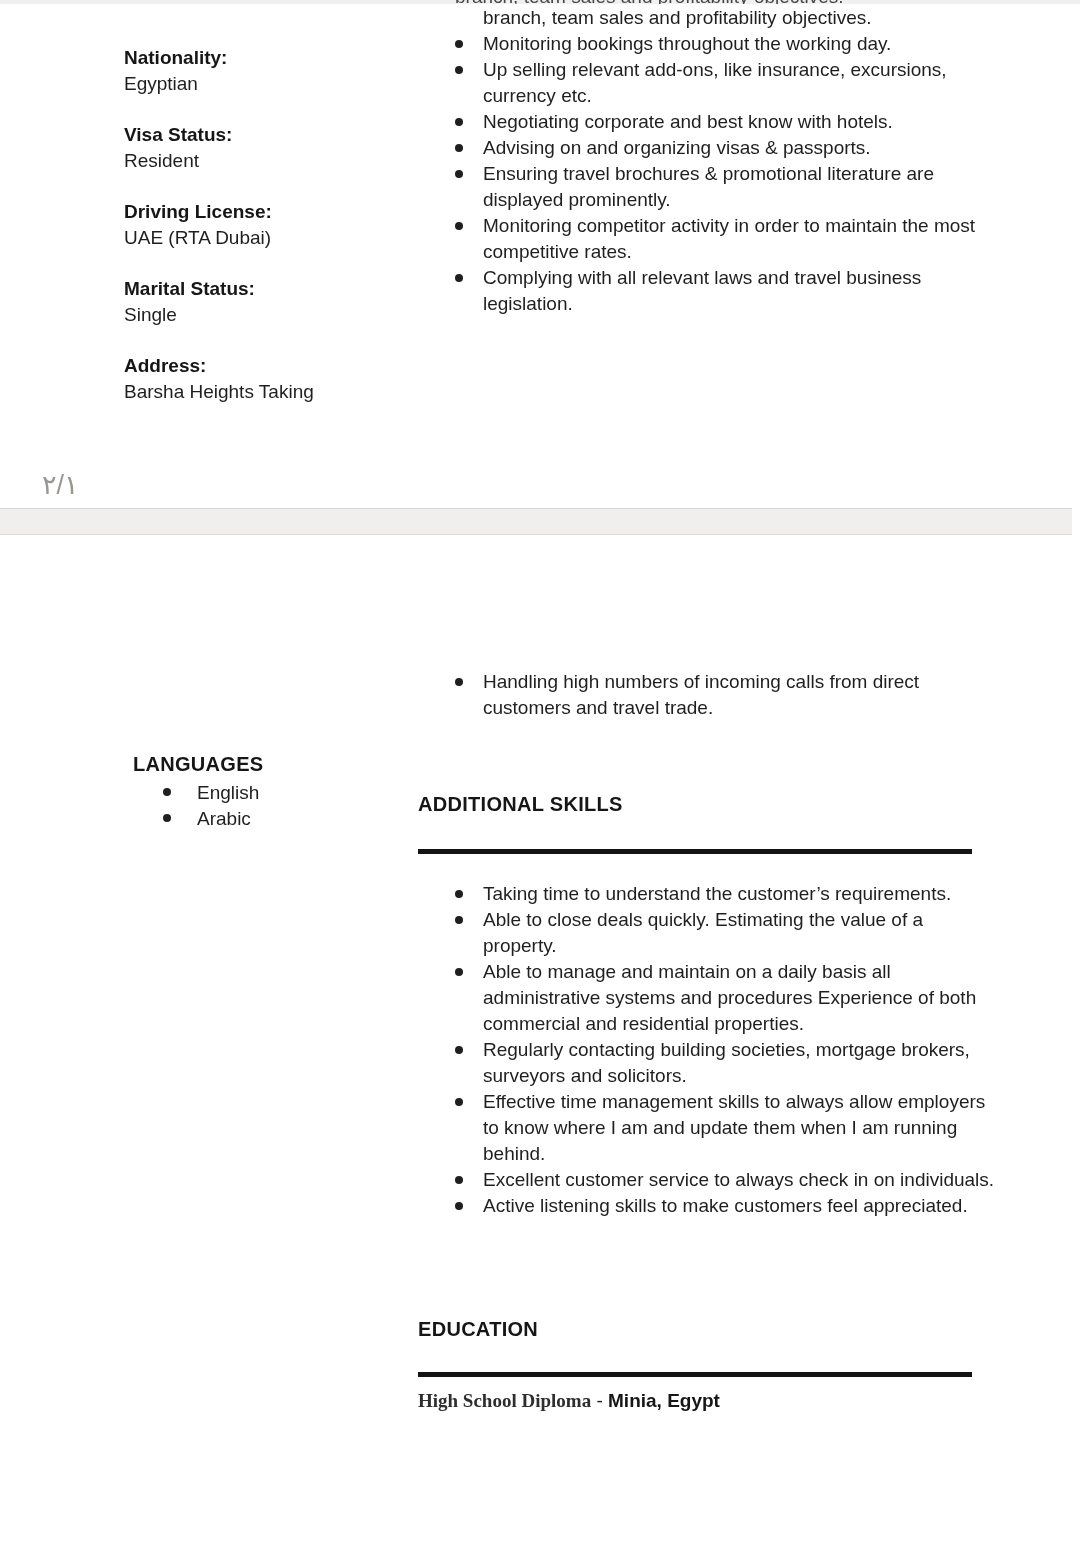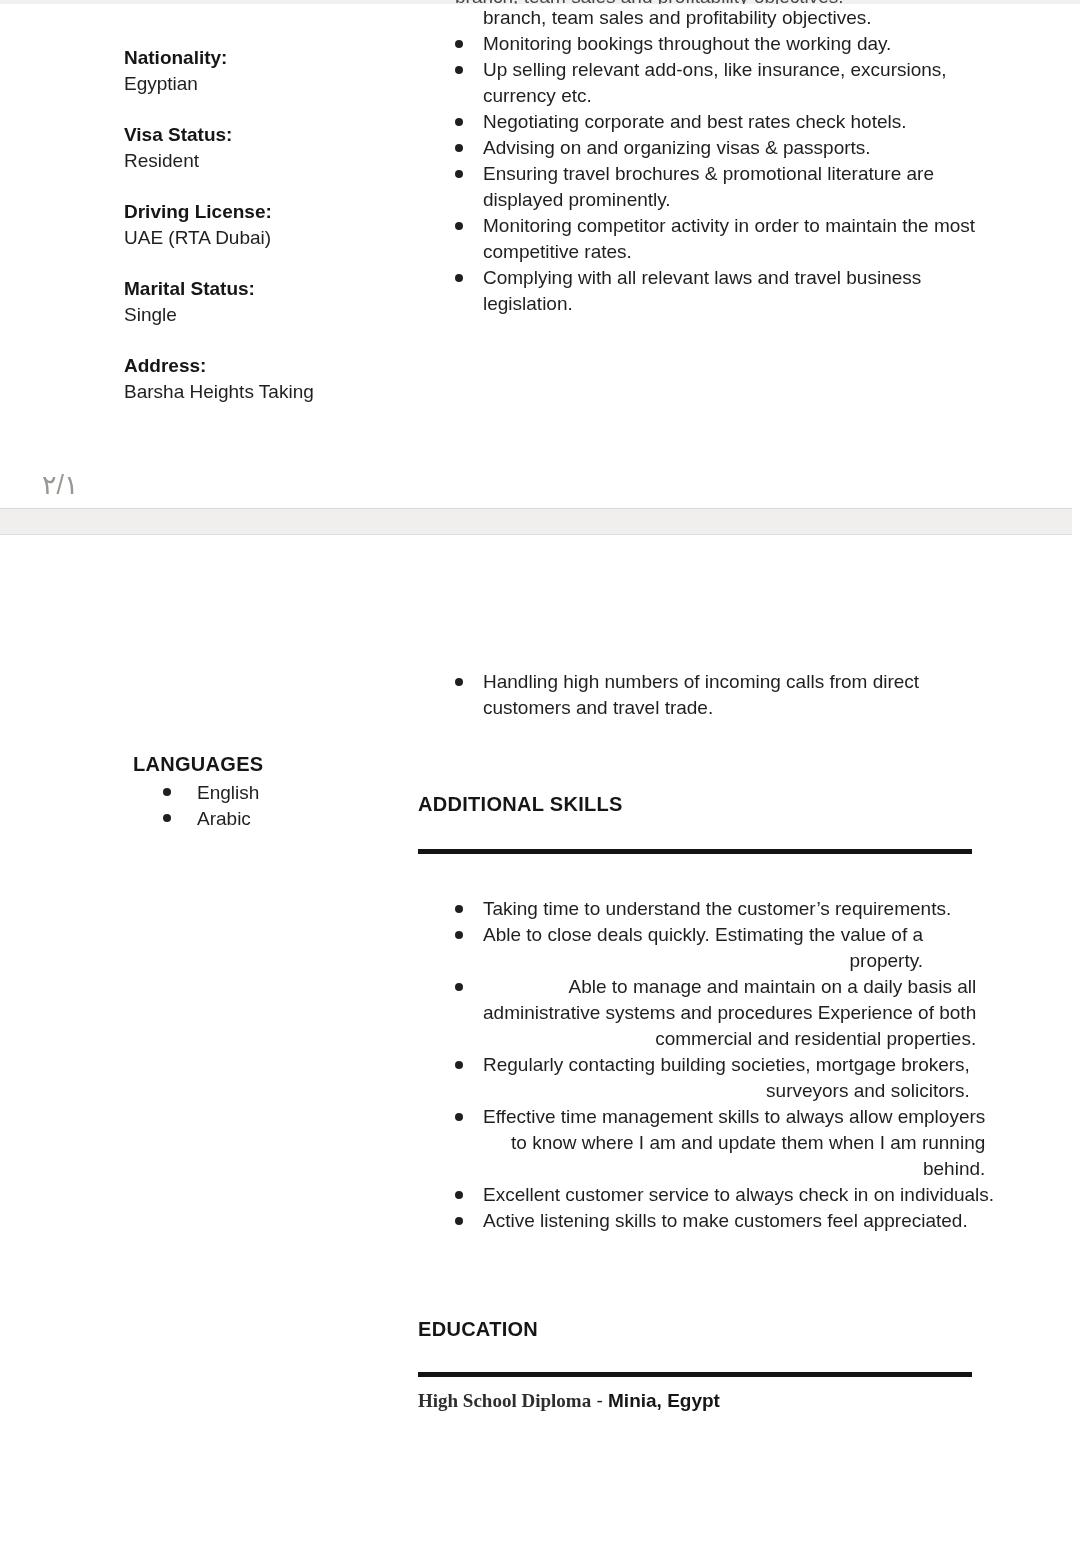--- a/index.html
+++ b/index.html
@@ -68,21 +68,21 @@
   .duties-p2{position:absolute;left:455px;top:669px;width:580px;}
   .languages{position:absolute;left:133px;top:753px;width:300px;}
   .section-title{
     font-size:20px;font-weight:700;letter-spacing:.3px;color:var(--heading-text);
   }
   .languages ul.blist{margin-left:30px;margin-top:4px;}
   .languages .dot-cell{width:34px;padding-top:8px;}
   .skills{position:absolute;left:418px;top:793px;width:600px;}
   .hrule{height:5px;background:var(--rule);width:554px;}
   .skills .hrule{margin-top:33px;}
-  .skills ul.blist{margin-left:37px;margin-top:42px;width:563px;text-align:right;}
+  .skills ul.blist{margin-left:37px;margin-top:27px;width:563px;}
   .education{position:absolute;left:418px;top:1318px;width:600px;}
   .education .hrule{margin-top:31px;}
   .edu-line{margin-top:10px;font-size:19px;line-height:28px;}
   .edu-degree{font-family:"Liberation Serif","DejaVu Serif",serif;font-weight:700;color:#2e2e2e;}
   .edu-sep{font-weight:400;color:var(--body-text);}
   .edu-location{font-weight:700;color:var(--heading-text);}
 </style>
 </head>
 <body>
 
@@ -134,21 +134,21 @@
         <span class="dot-cell">
             <span class="dot"></span>
           </span>
         <span class="li-text">Up selling relevant add-ons, like insurance, excursions,
 currency etc.</span>
       </li>
       <li>
         <span class="dot-cell">
             <span class="dot"></span>
           </span>
-        <span class="li-text">Negotiating corporate and best rates check hotels.</span>
+        <span class="li-text">Negotiating corporate and best know with hotels.</span>
       </li>
       <li>
         <span class="dot-cell">
             <span class="dot"></span>
           </span>
         <span class="li-text">Advising on and organizing visas &amp; passports.</span>
       </li>
       <li>
         <span class="dot-cell">
             <span class="dot"></span>

